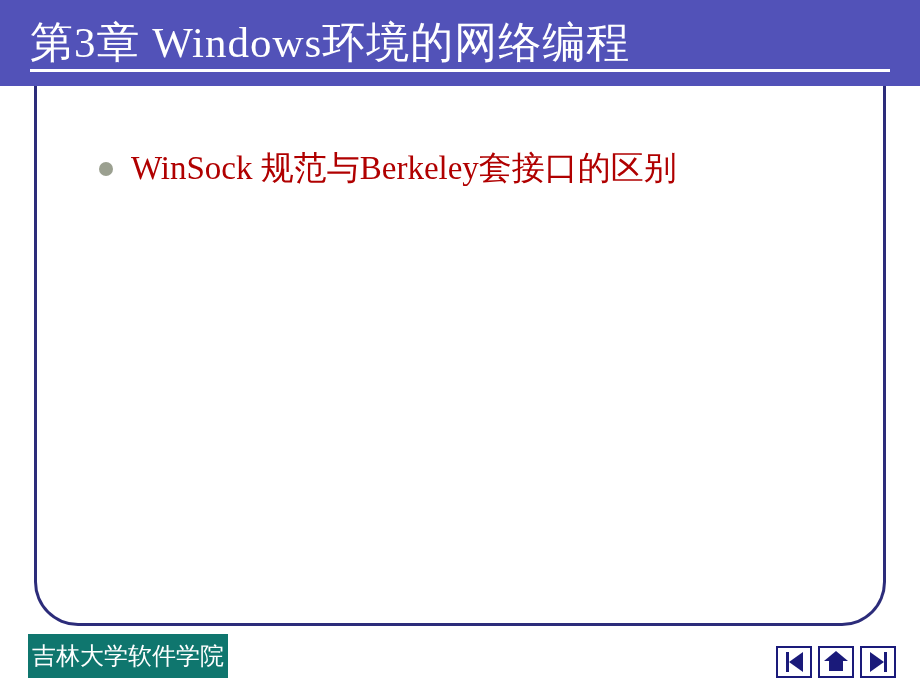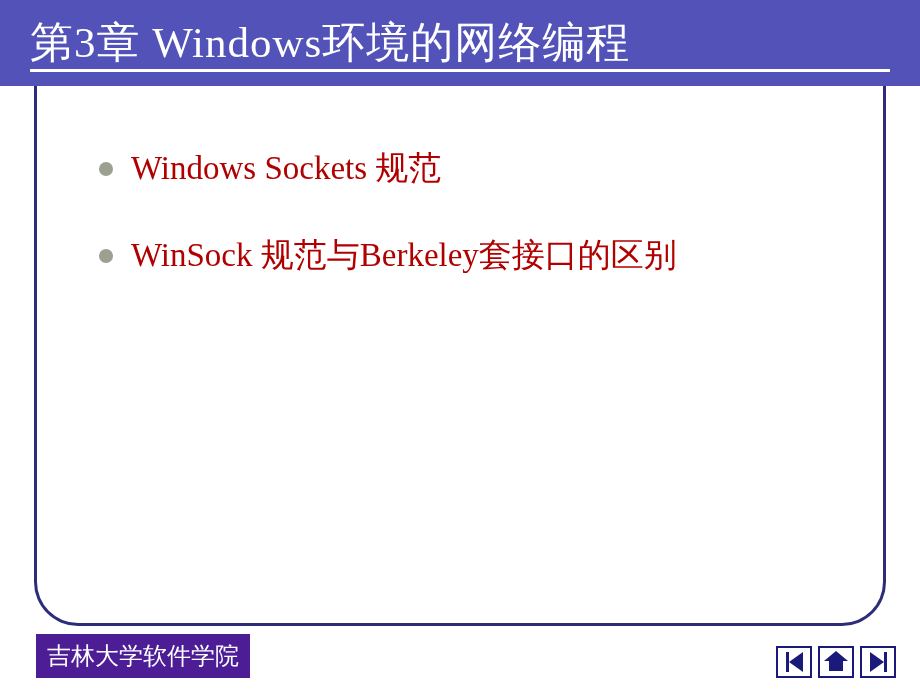--- a/index.html
+++ b/index.html
@@ -61,24 +61,24 @@
       flex-shrink: 0;
     }
     .bullet-text {
       color: #b00000;
       font-size: 33px;
       font-family: "Times New Roman", "SimSun", serif;
     }
     .footer-label {
       position: absolute;
       bottom: 12px;
-      left: 36px;
-      background: #4c1d95;
+      left: 28px;
+      background: #0f766e;
       color: #fff;
-      padding: 6px 11px;
+      padding: 6px 4px;
       font-size: 24px;
       font-family: "SimSun", serif;
     }
     .nav-controls {
       position: absolute;
       bottom: 12px;
       right: 24px;
       display: flex;
       gap: 6px;
     }
@@ -139,24 +139,20 @@
 
 <div class="header">
   <div class="header-title">第3章  Windows环境的网络编程</div>
   <div class="header-underline"></div>
 </div>
 
 <div class="content-frame">
   <ul class="bullet-list">
     <li class="bullet-item">
       <span class="bullet"></span>
-      <span class="bullet-text">Windows  Sockets 规范</span>
-    </li>
-    <li class="bullet-item">
-      <span class="bullet"></span>
       <span class="bullet-text">WinSock 规范与Berkeley套接口的区别</span>
     </li>
   </ul>
 </div>
 
 <div class="footer-label">吉林大学软件学院</div>
 
 <div class="nav-controls">
   <div class="nav-btn prev">
     <span class="bar"></span>

